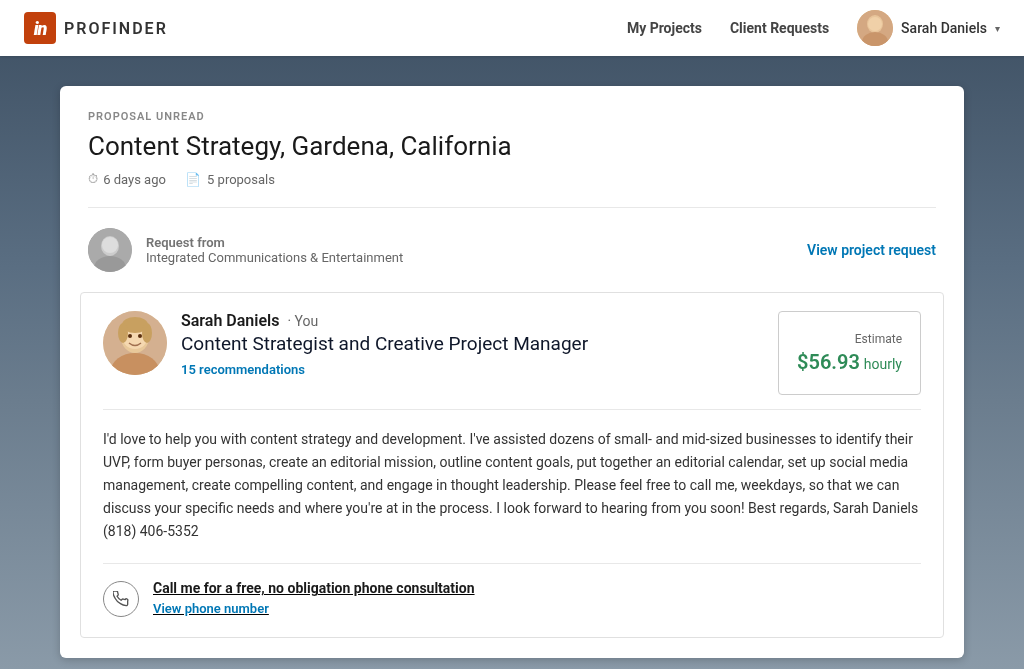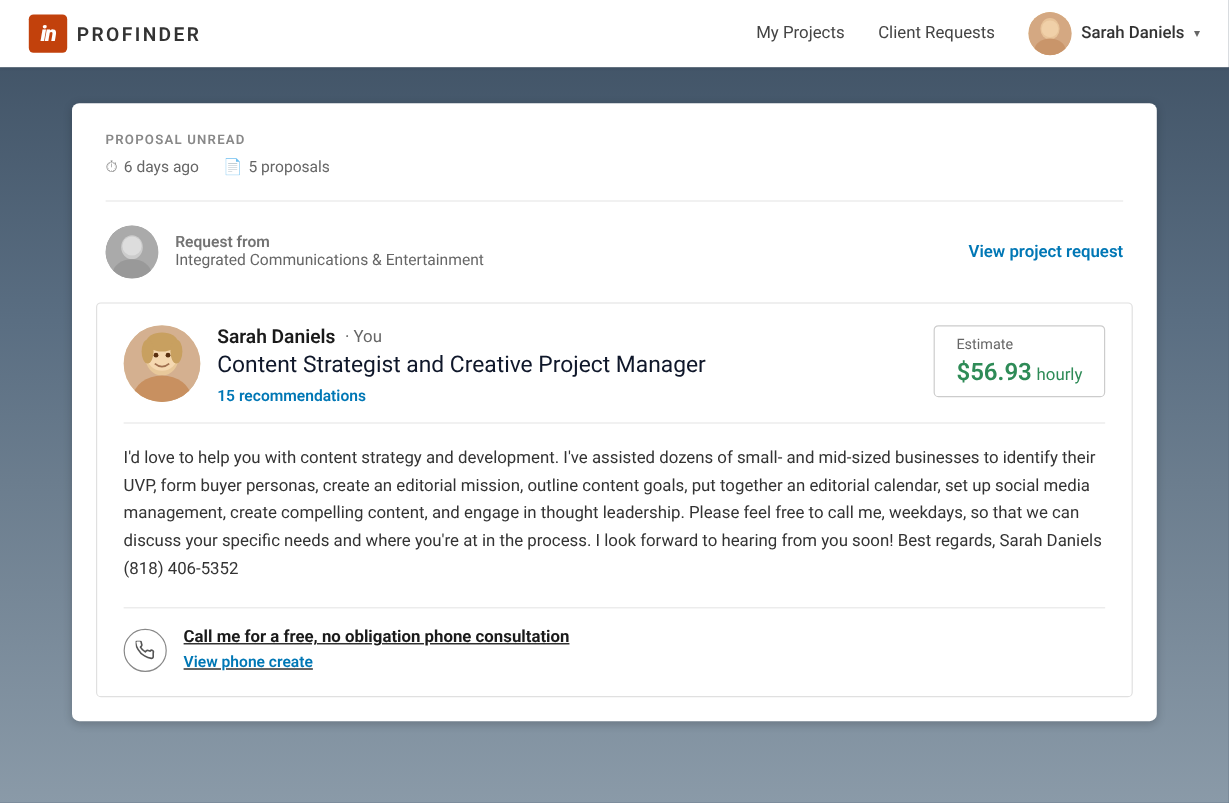--- a/index.html
+++ b/index.html
@@ -60,21 +60,21 @@
     }
     .navbar-right {
       display: flex;
       align-items: center;
       gap: 28px;
     }
     .nav-link {
       font-size: 14px;
       color: #444;
       text-decoration: none;
-      font-weight: 400;
+      font-weight: 700;
       cursor: pointer;
     }
     .user-menu {
       display: flex;
       align-items: center;
       gap: 8px;
       cursor: pointer;
     }
     .user-avatar {
       width: 36px;
@@ -265,22 +265,22 @@
       font-size: 13px;
       color: #0077b5;
       font-weight: 600;
       cursor: pointer;
     }
 
     
     .estimate-box {
       border: 1px solid #ccc;
       border-radius: 4px;
-      padding: 8px 18px;
-      text-align: left;
+      padding: 20px 18px;
+      text-align: right;
       min-width: 130px;
     }
     .estimate-label {
       font-size: 12px;
       color: #666;
       margin-bottom: 4px;
     }
     .estimate-amount {
       font-size: 20px;
       font-weight: 600;
@@ -372,20 +372,21 @@
       <span class="chevron-down">▾</span>
     </div>
   </div>
 </nav>
 
 <div class="main-content">
   <div class="card">
 
     <div class="card-header">
       <div class="proposal-label">PROPOSAL UNREAD</div>
+      <h1 class="project-title">Content Strategy, Gardena, California</h1>
       <div class="project-meta">
         <div class="meta-item">
           <span class="meta-icon">⏱</span>
           <span>6 days ago</span>
         </div>
         <div class="meta-item">
           <span class="meta-icon">📄</span>
           <span>5 proposals</span>
         </div>
       </div>
@@ -460,21 +461,21 @@
       <hr class="proposal-divider">
 
       <div class="cta-section">
         <div class="phone-icon-circle">
           <svg width="16" height="16" viewBox="0 0 24 24" fill="none" stroke="#555" stroke-width="2" stroke-linecap="round" stroke-linejoin="round">
             <path d="M22 16.92v3a2 2 0 01-2.18 2 19.79 19.79 0 01-8.63-3.07A19.5 19.5 0 013.07 10.8 19.79 19.79 0 01.01 2.18 2 2 0 012 0h3a2 2 0 012 1.72 12.84 12.84 0 00.7 2.81 2 2 0 01-.45 2.11L6.09 7.91a16 16 0 006 6l1.27-1.27a2 2 0 012.11-.45 12.84 12.84 0 002.81.7A2 2 0 0122 14.92z"></path>
           </svg>
         </div>
         <div class="cta-text">
           <div class="cta-title">Call me for a free, no obligation phone consultation</div>
-          <a class="cta-link">View phone create</a>
+          <a class="cta-link">View phone number</a>
         </div>
       </div>
 
     </div>
 
   </div>
 
 </div>
 
 </body></html>

